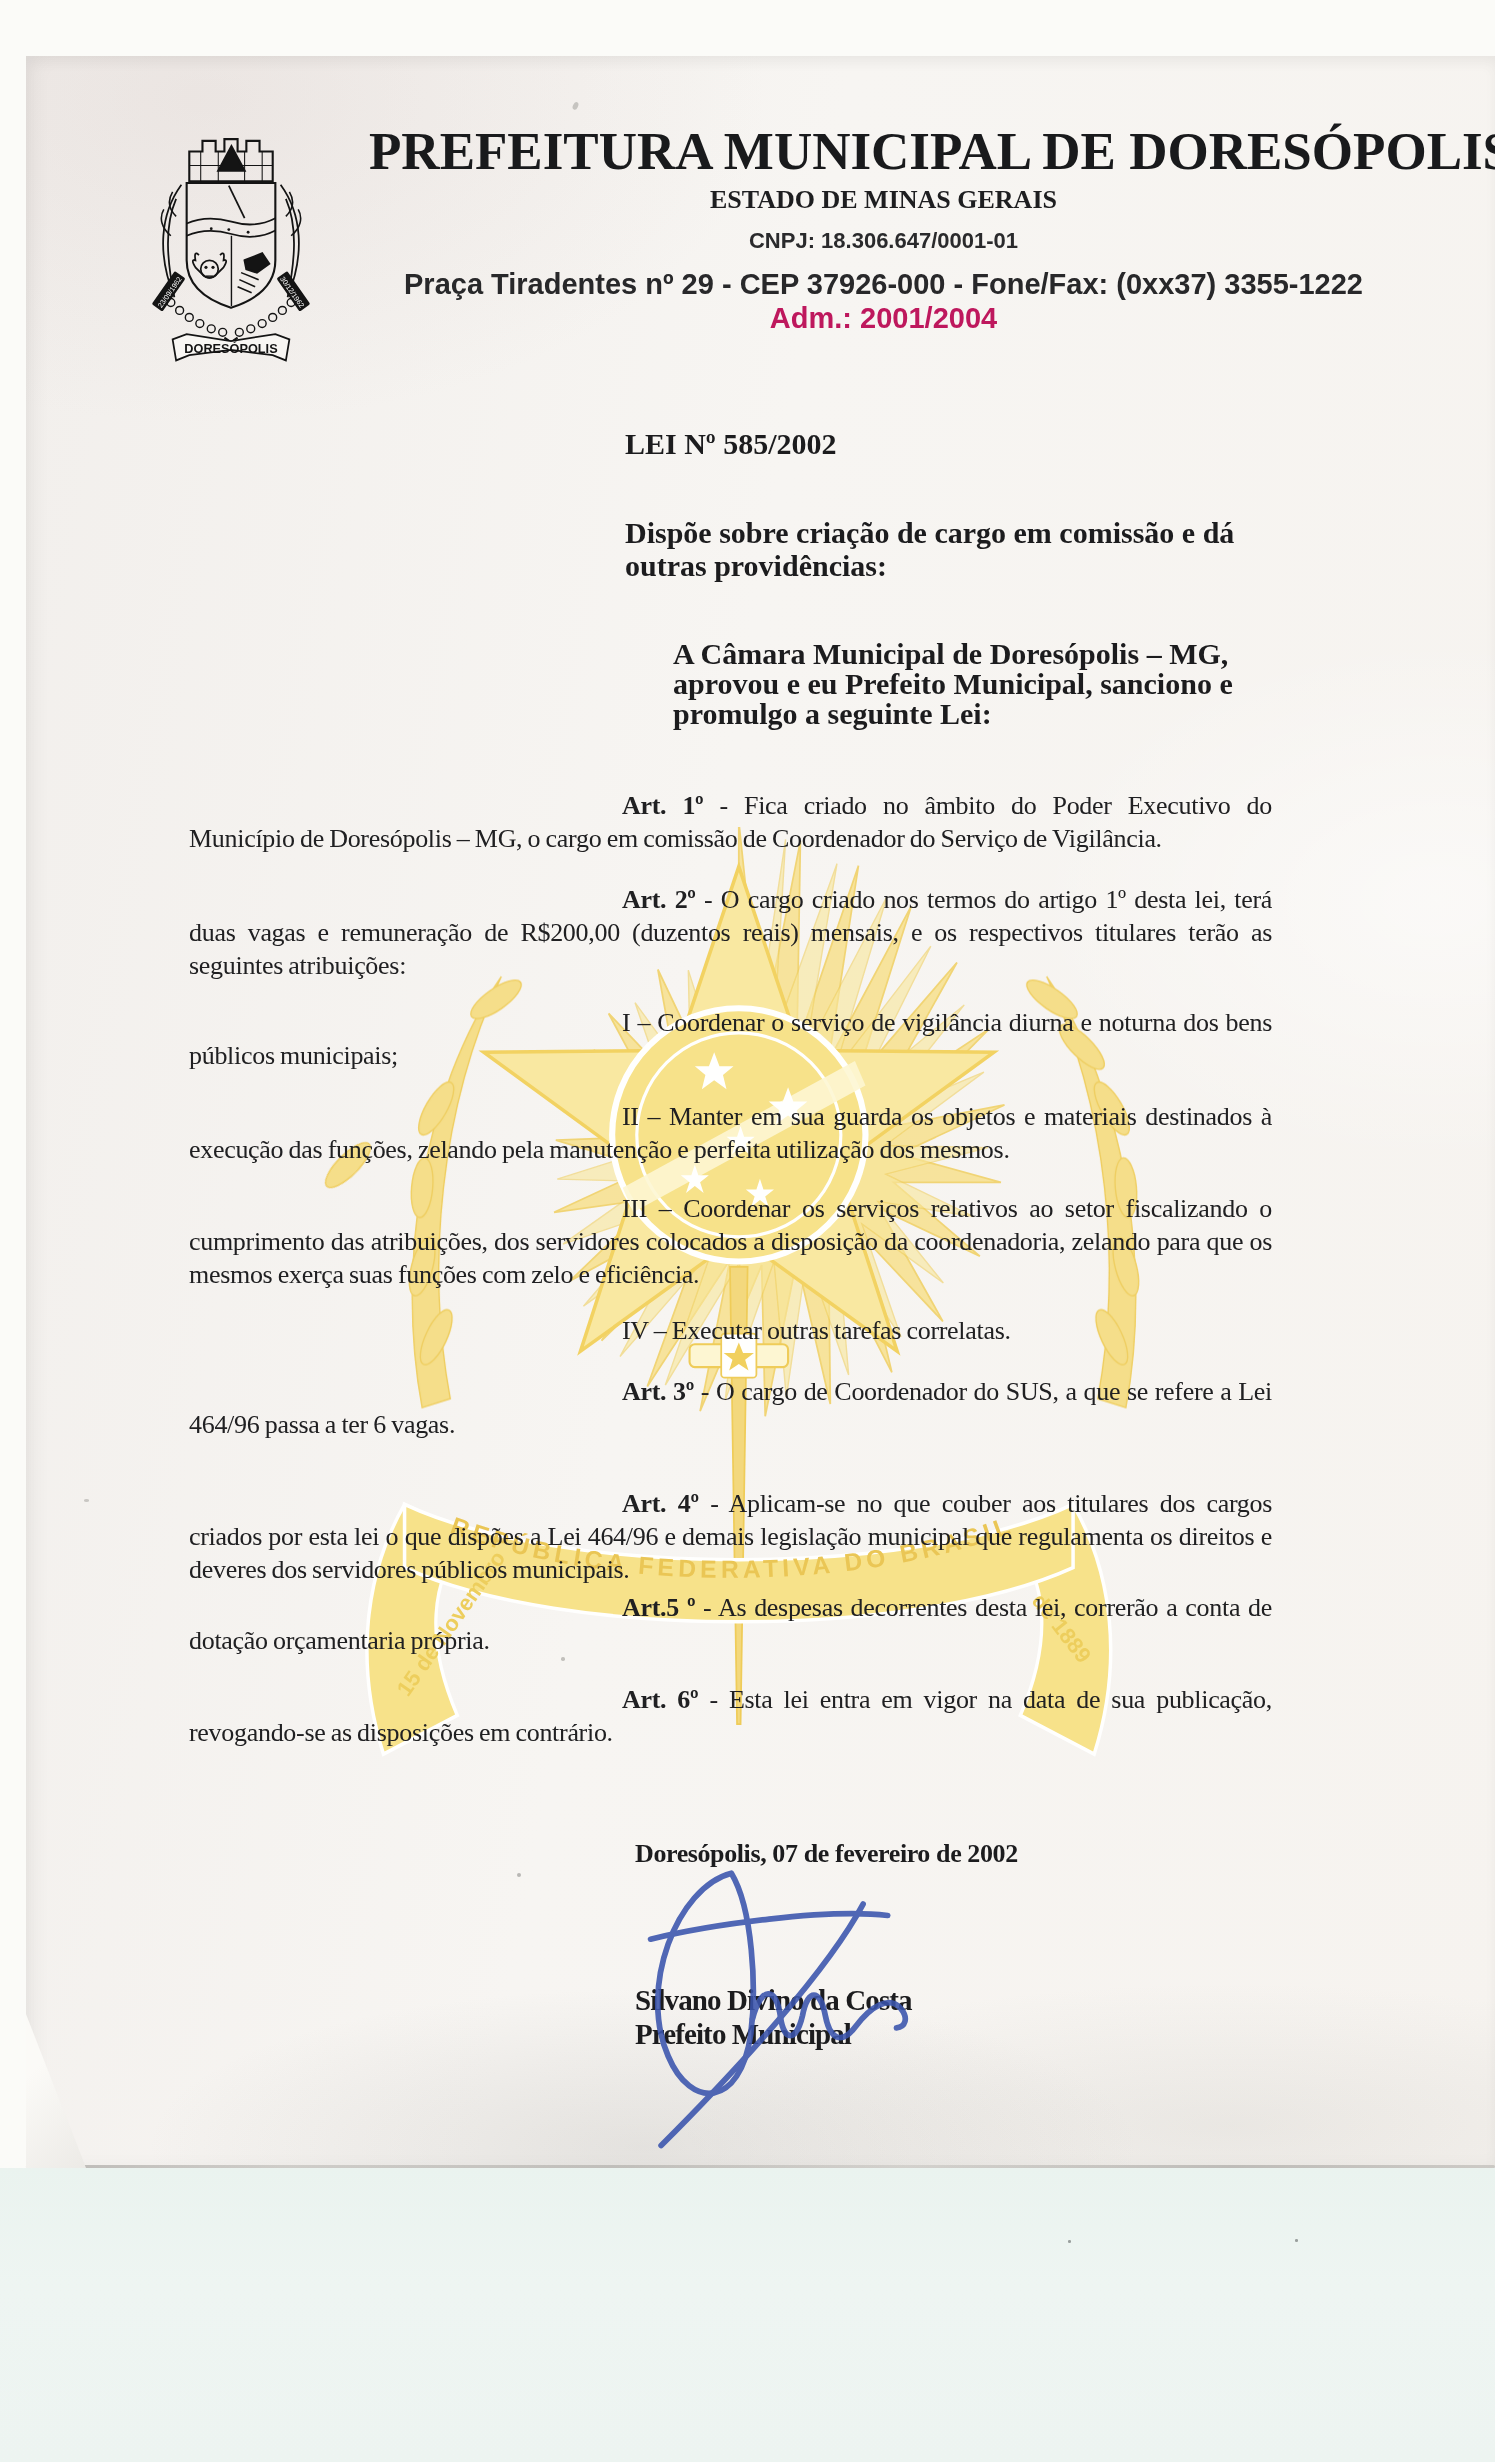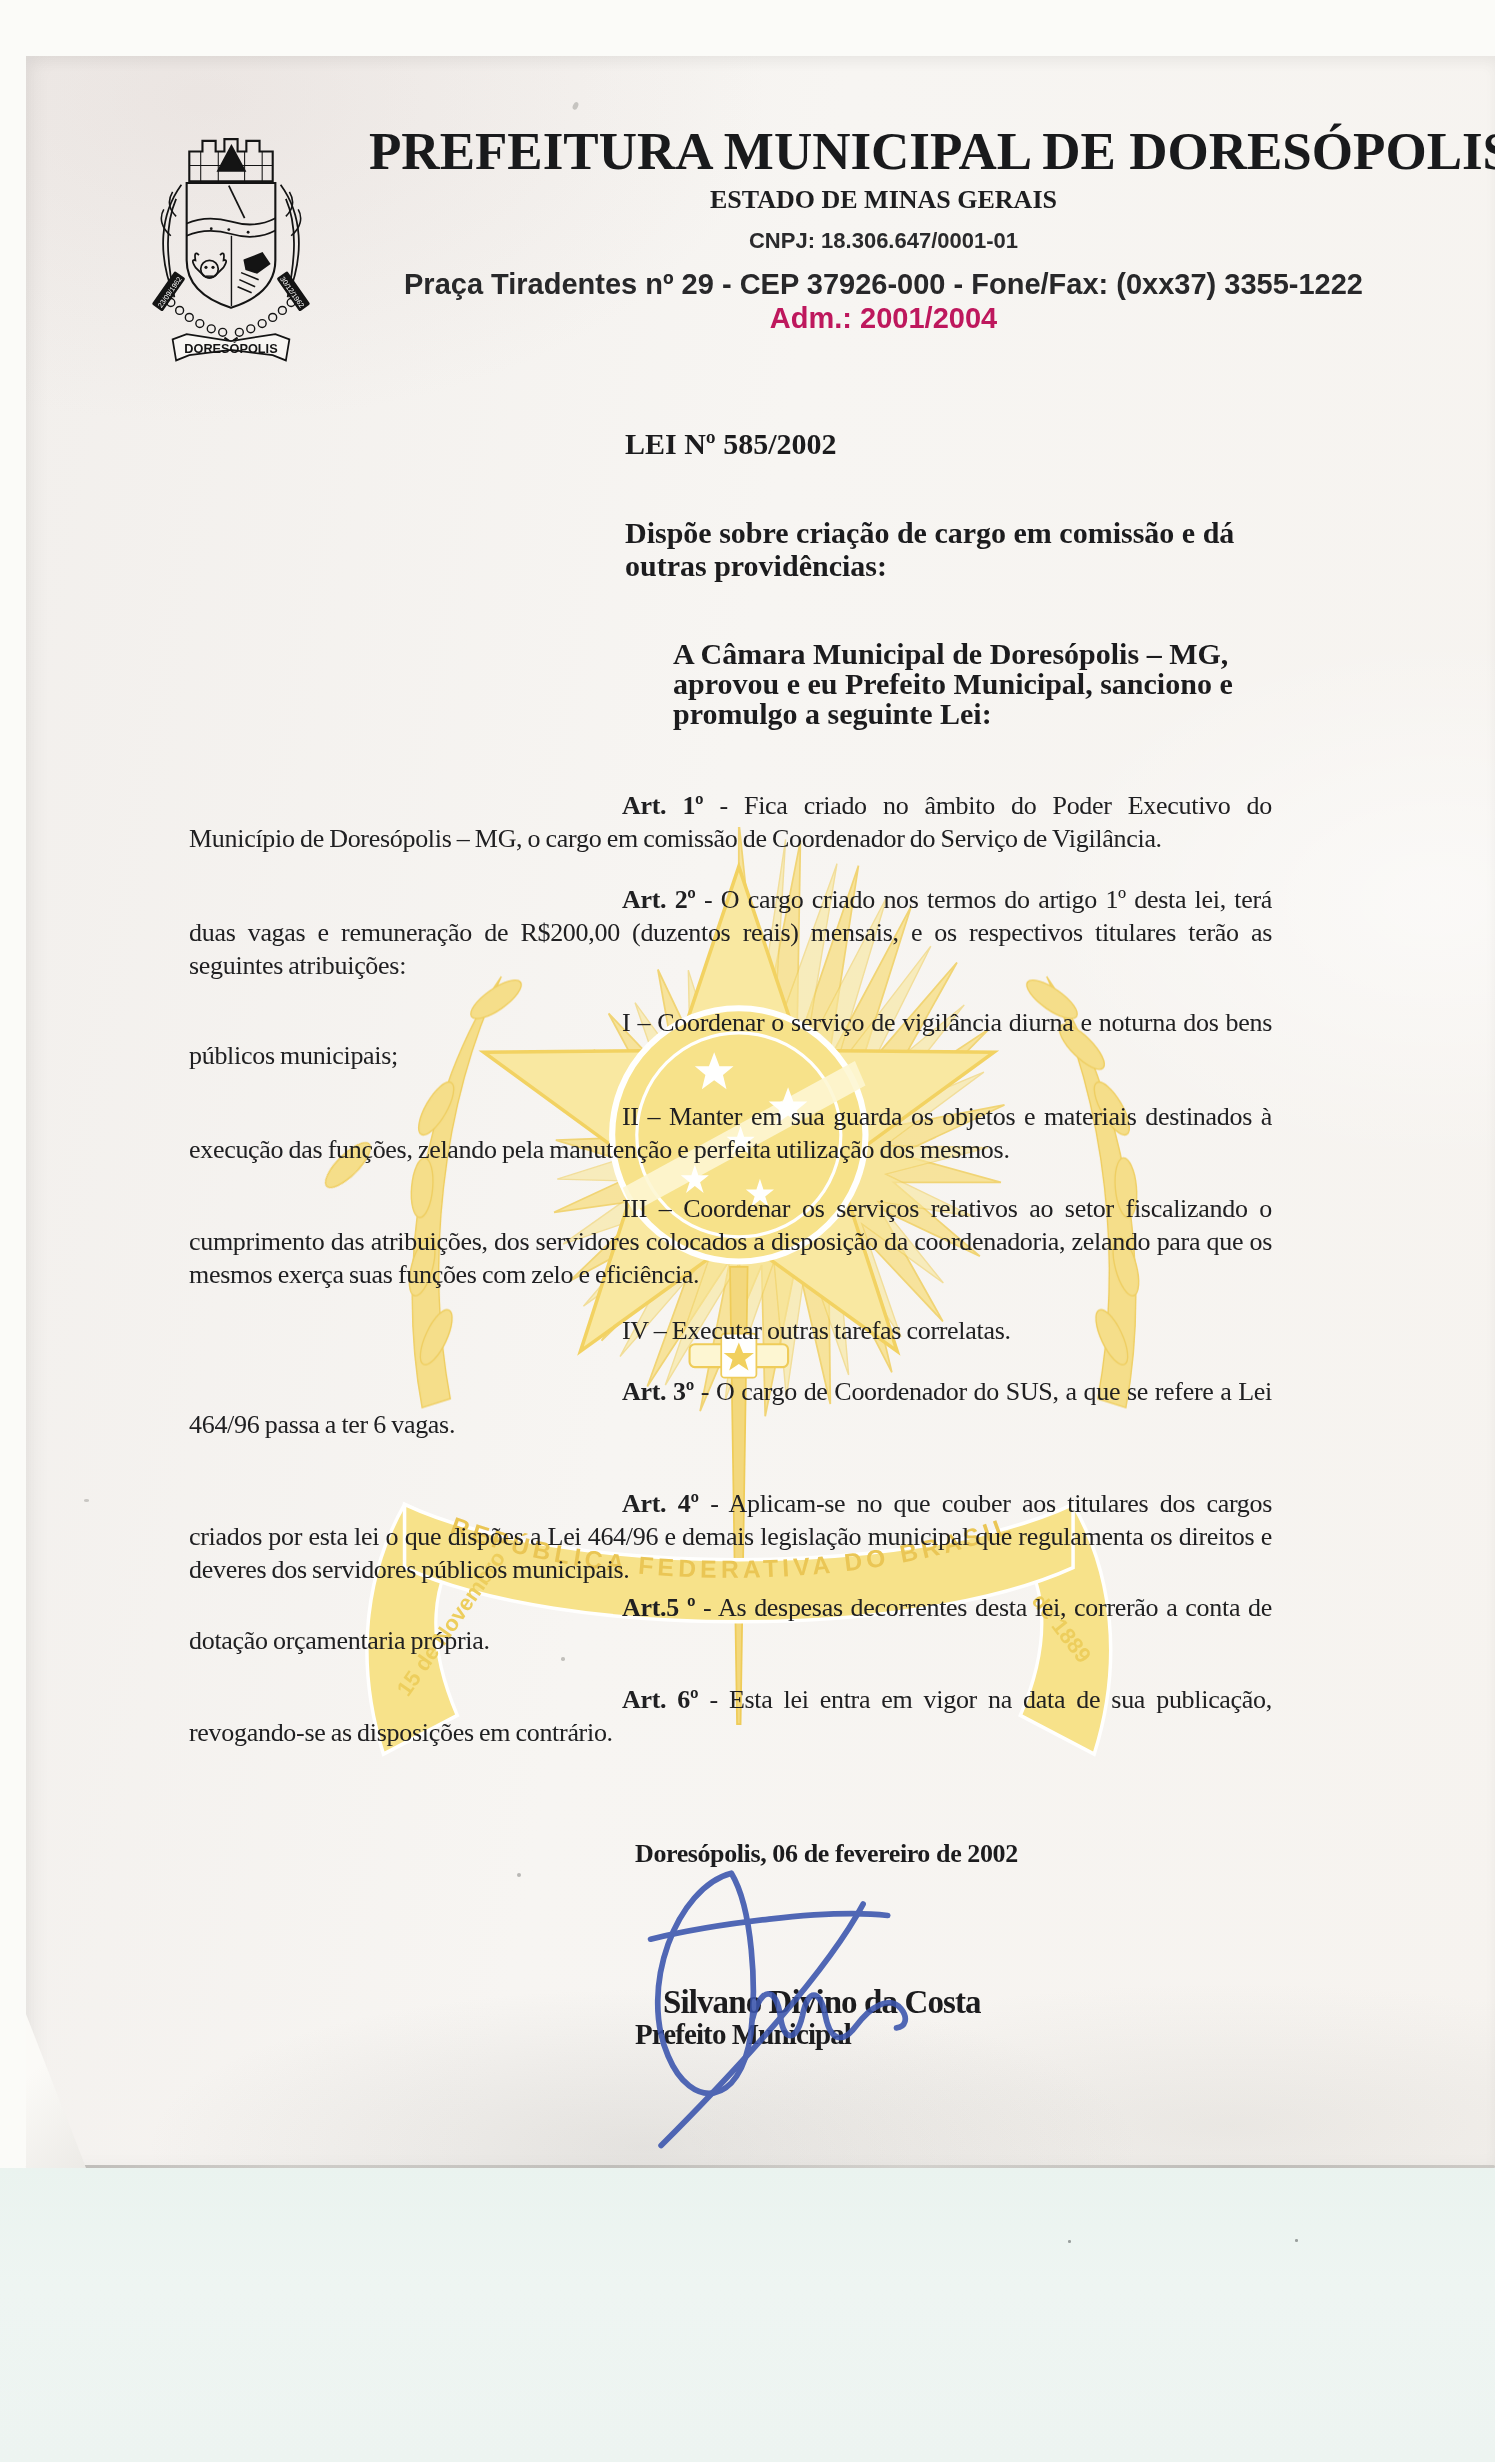--- a/index.html
+++ b/index.html
@@ -222,28 +222,28 @@
   <p class="para" style="top:883px;"><span class="artlab">Art. 2º</span><span> - O cargo criado nos termos do artigo 1º desta lei, terá duas vagas e remuneração de R$200,00 (duzentos reais) mensais, e os respectivos titulares terão as seguintes atribuições:</span></p>
   <p class="para" style="top:1006px;"><span class="artlab"></span><span>I – Coordenar o serviço de vigilância diurna e noturna dos bens públicos municipais;</span></p>
   <p class="para" style="top:1100px;"><span class="artlab"></span><span>II – Manter em sua guarda os objetos e materiais destinados à execução das funções, zelando pela manutenção e perfeita utilização dos mesmos.</span></p>
   <p class="para" style="top:1192px;"><span class="artlab"></span><span>III – Coordenar os serviços relativos ao setor fiscalizando o cumprimento das atribuições, dos servidores colocados a disposição da coordenadoria, zelando para que os mesmos exerça suas funções com zelo e eficiência.</span></p>
   <p class="para" style="top:1314px;"><span class="artlab"></span><span>IV – Executar outras tarefas correlatas.</span></p>
   <p class="para" style="top:1375px;"><span class="artlab">Art. 3º</span><span> - O cargo de Coordenador do SUS, a que se refere a Lei 464/96 passa a ter 6 vagas.</span></p>
   <p class="para" style="top:1487px;"><span class="artlab">Art. 4º</span><span> - Aplicam-se no que couber aos titulares dos cargos criados por esta lei o que dispões a Lei 464/96 e demais legislação municipal que regulamenta os direitos e deveres dos servidores públicos municipais.</span></p>
   <p class="para" style="top:1591px;"><span class="artlab">Art.5 º</span><span> - As despesas decorrentes desta lei, correrão a conta de dotação orçamentaria própria.</span></p>
   <p class="para" style="top:1683px;"><span class="artlab">Art. 6º</span><span> - Esta lei entra em vigor na data de sua publicação, revogando-se as disposições em contrário.</span></p>
 
-  <div class="closing" style="left:635px;top:1839px;font-size:26px;letter-spacing:-0.4px;">Doresópolis, 06 de fevereiro de 2002</div>
+  <div class="closing" style="left:635px;top:1839px;font-size:26px;letter-spacing:-0.4px;">Doresópolis, 07 de fevereiro de 2002</div>
 
   <svg class="sig" viewBox="0 0 430 345">
     <g fill="none" stroke="#3a54ad" stroke-width="6.5" stroke-linecap="round" opacity=".88">
       <path d="M120,97 C190,80 320,62 390,70"></path>
       <path d="M212,22 C150,38 106,152 140,230 C166,292 222,288 234,206 C241,152 236,62 212,22"></path>
       <path d="M236,188 C246,150 263,150 268,186 C272,214 286,214 293,184 C299,153 313,153 319,184 C324,210 337,218 353,197 C371,173 392,161 405,176 C414,187 410,197 400,198"></path>
       <path d="M362,57 C322,132 222,242 132,332"></path>
     </g>
   </svg>
 
-  <div class="closing" style="left:635px;top:1984px;font-size:33px;letter-spacing:-0.9px;margin-left:28px;">Silvano Divino da Costa</div>
+  <div class="closing" style="left:635px;top:1984px;font-size:29px;letter-spacing:-0.9px;">Silvano Divino da Costa</div>
   <div class="closing" style="left:635px;top:2018px;font-size:29px;letter-spacing:-0.9px;">Prefeito Municipal</div>
 
 </div>
 
 
 </body></html>

